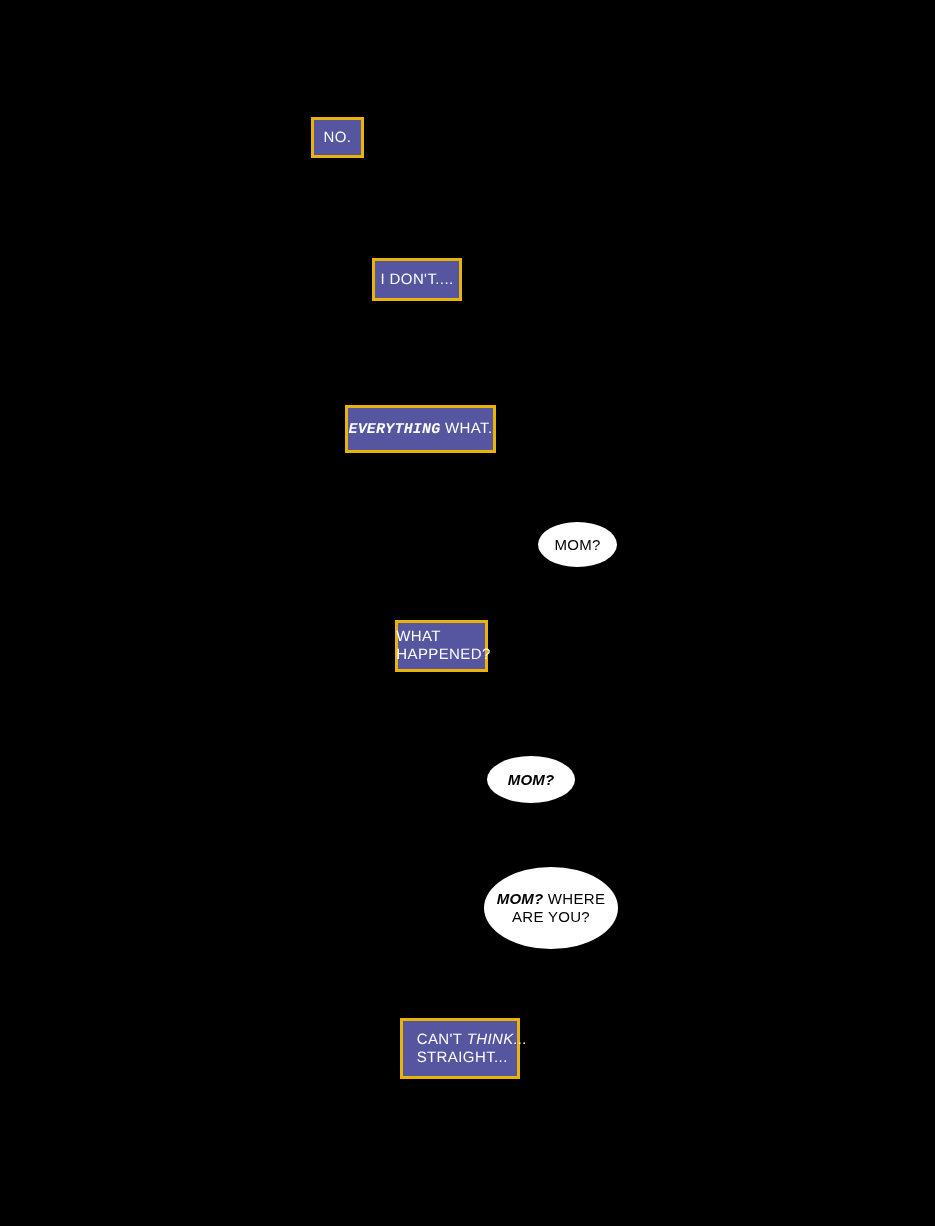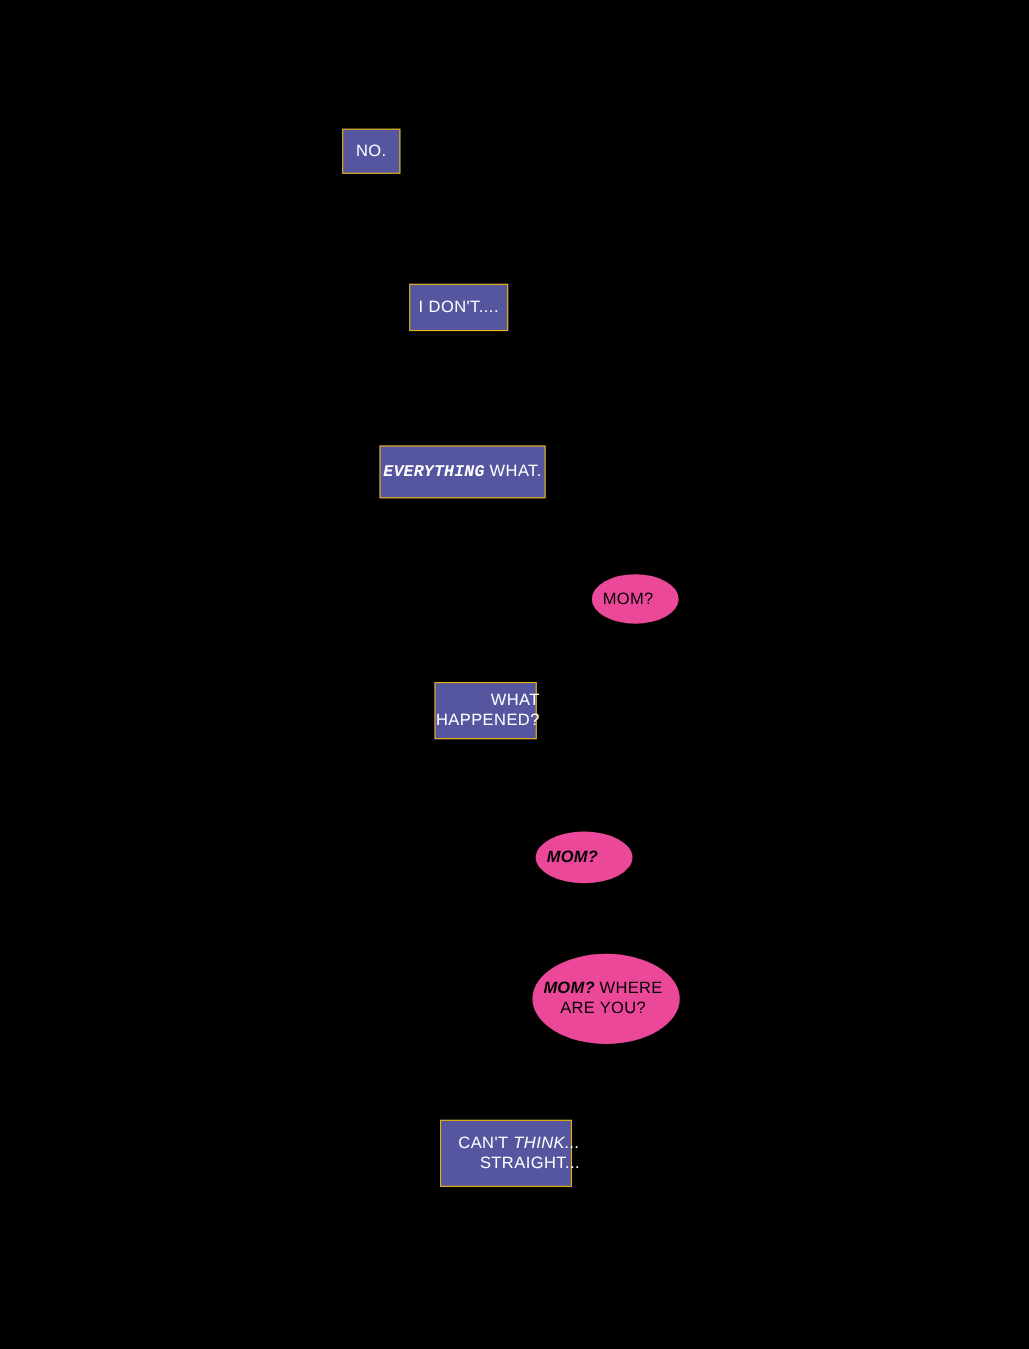--- a/index.html
+++ b/index.html
@@ -17,25 +17,25 @@
     background: #000000;
     overflow: hidden;
     margin: 0 auto;
   }
 
   
   .caption-box {
     position: absolute;
     box-sizing: border-box;
     background: #5555a0;
-    border: 1px solid #eab308;
+    border: 3px solid #eab308;
     display: flex;
     align-items: center;
     justify-content: center;
-    text-align: right;
+    text-align: left;
     color: #ffffff;
     font-family: "Liberation Sans", sans-serif;
     font-size: 15px;
     line-height: 1.18;
     letter-spacing: 0.4px;
     padding: 2px 8px;
     text-rendering: geometricPrecision;
   }
   .caption-box .line {
     display: block;
@@ -48,25 +48,25 @@
     font-family: Liberation Mono, monospace;
   }
   .caption-box .em-light {
     font-style: italic;
   }
 
   
   .balloon {
     position: absolute;
     box-sizing: border-box;
-    background: #ec4899;
+    background: #ffffff;
     border-radius: 50%;
     display: flex;
     align-items: center;
-    justify-content: flex-start;
+    justify-content: center;
     text-align: center;
     color: #000000;
     font-family: "Liberation Sans", sans-serif;
     font-size: 15px;
     line-height: 1.18;
     letter-spacing: 0.3px;
     padding: 0 10px;
   }
   .balloon .line {
     display: block;

